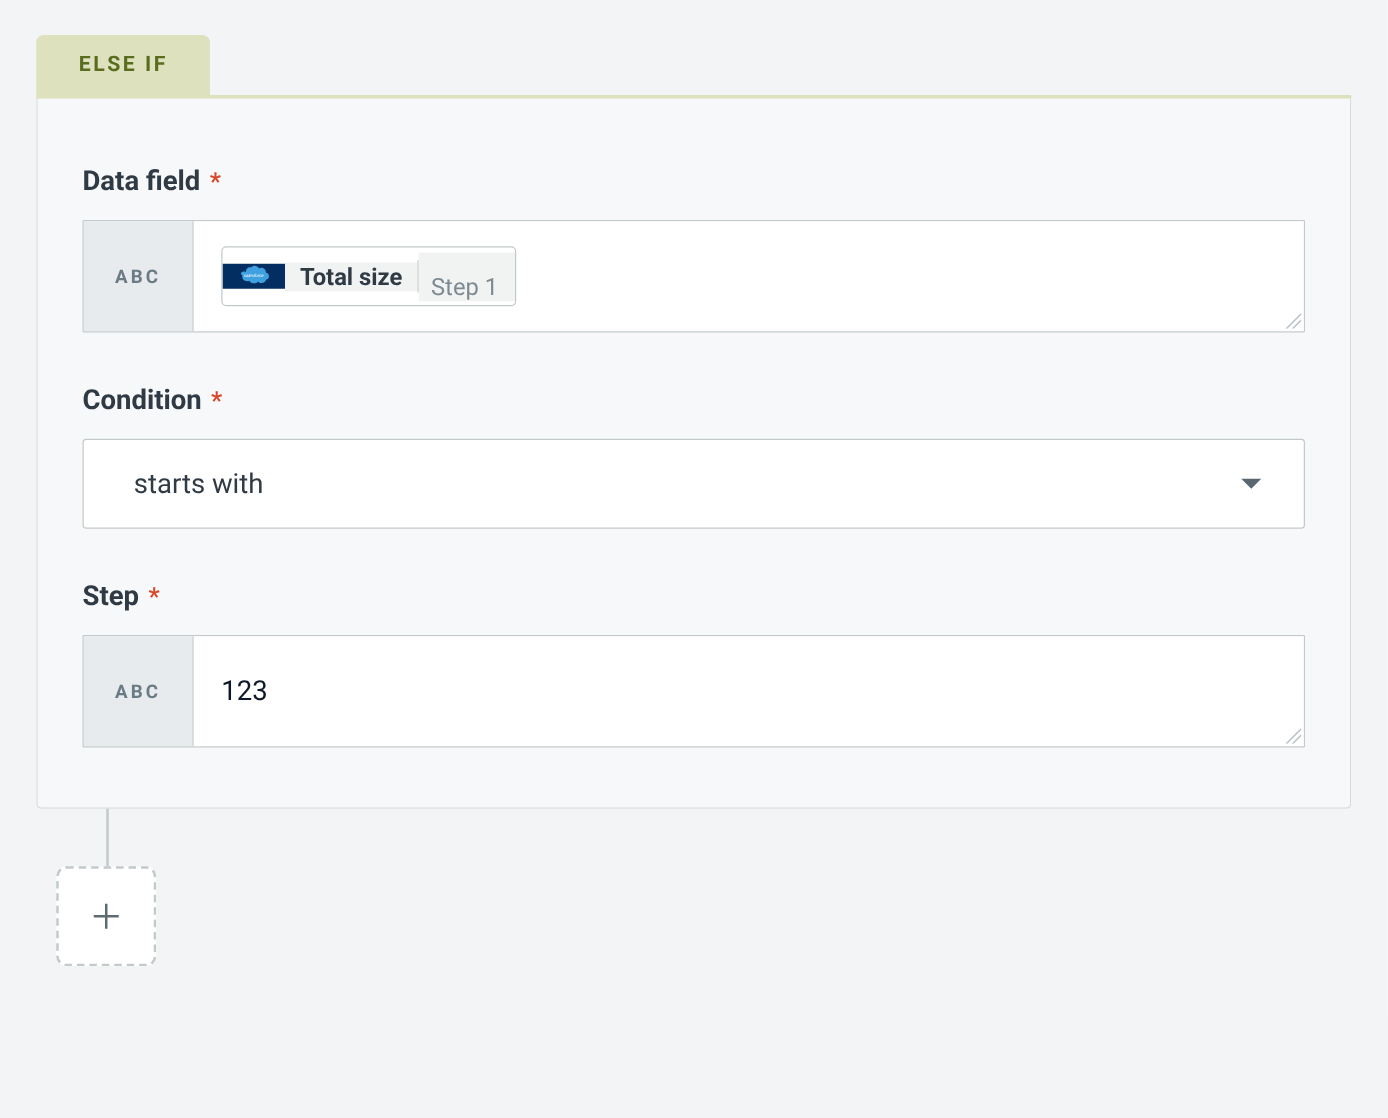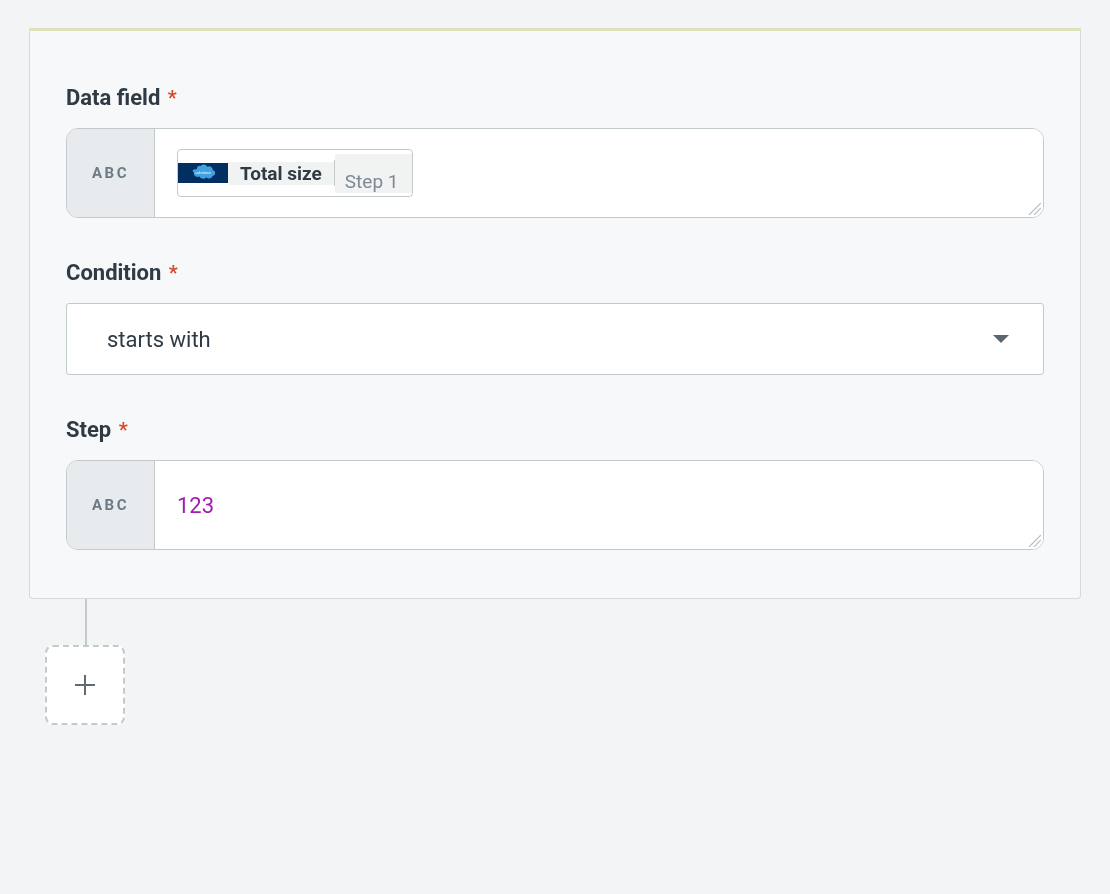--- a/index.html
+++ b/index.html
@@ -57,21 +57,21 @@
     .required-asterisk {
       color: #d9462a;
       font-weight: 600;
       font-size: 20px;
       margin-left: 2px;
     }
     .input-with-prefix {
       display: flex;
       width: 100%;
       border: 1px solid #c3cacc;
-      border-radius: 12px;
+      border-radius: 1px;
       overflow: hidden;
       background: #fff;
       min-height: 90px;
     }
     .input-prefix {
       background: #e7ebed;
       color: #6b7b84;
       font-weight: 700;
       letter-spacing: 2.5px;
       font-size: 15px;
@@ -160,21 +160,21 @@
       font-size: 22px;
     }
     .caret-down {
       width: 0;
       height: 0;
       border-left: 8px solid transparent;
       border-right: 8px solid transparent;
       border-top: 8px solid #5a6670;
     }
     .value-text {
-      color: #a21caf;
+      color: #0f172a;
       font-size: 22px;
       font-weight: 400;
     }
     .connector-line {
       width: 2px;
       height: 46px;
       background: #c3cacc;
       margin-left: 56px;
     }
     .add-button {
@@ -194,20 +194,23 @@
     }
     .salesforce-cloud {
       width: 28px;
       height: 20px;
     }
   </style>
 </head>
 <body>
 
 <div class="tab-container">
+  <div class="tab">
+    <span>ELSE IF</span>
+  </div>
   <div class="tab-underline"></div>
   <div class="panel">
 
     <div class="form-group">
       <label class="form-label">
         <span>Data field</span>
         <span class="required-asterisk">*</span>
       </label>
       <div class="input-with-prefix">
         <div class="input-prefix">ABC</div>

